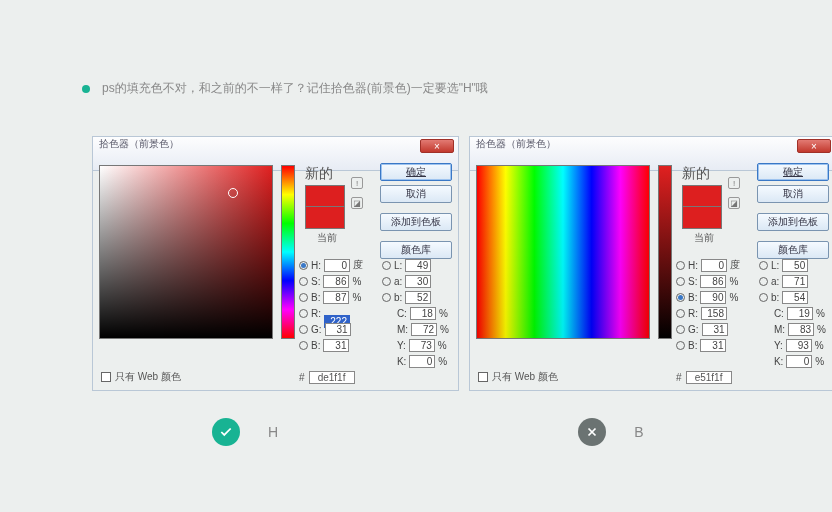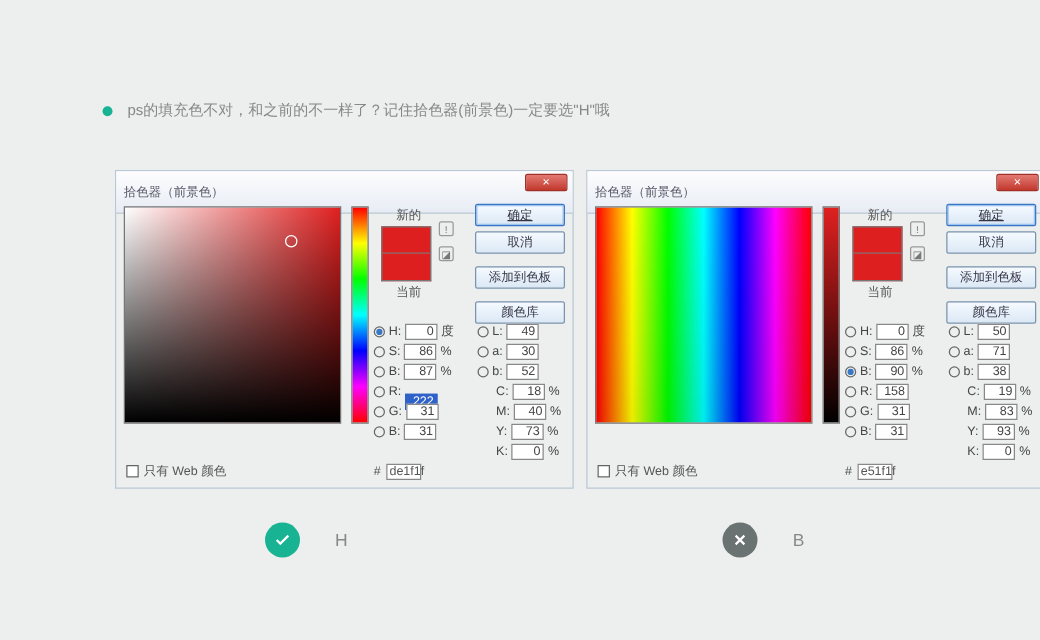--- a/index.html
+++ b/index.html
@@ -30,21 +30,21 @@
   .dlg {
     width: 367px; height: 255px;
     background: #ecefee;
     border: 1px solid #b9c7d6;
     position: relative;
   }
   .titlebar {
     height: 34px;
     background: linear-gradient(#fdfdfe, #e7ecf4);
     border-bottom: 1px solid #b9c7d6;
-    display: flex; align-items: center;
+    display: flex; 
     padding: 0 6px;
     color: #556;
     font-size: 10px;
     position: relative;
   }
   .closebtn {
     position: absolute; right: 4px; top: 2px;
     width: 34px; height: 14px;
     background: linear-gradient(#e27a73, #c2382d);
     border: 1px solid #a03028;
@@ -87,21 +87,21 @@
   .huebar.mode-h {
     background: linear-gradient(to bottom, #ff0000,#ffff00,#00ff00,#00ffff,#0000ff,#ff00ff,#ff0000);
   }
   .huebar.mode-b {
     background: linear-gradient(to bottom, #e02020, #000);
   }
   .swatches {
     position: absolute; top: 6px; left: 212px;
     width: 44px;
   }
-  .sw-label { text-align:center; font-size:10px; color:#555; margin-bottom:2px;}
+  .sw-label { font-size:14px; color:#555; margin-bottom:2px;}
   .sw-box {
     width: 40px; height: 22px;
     border: 1px solid #777; background:#dd1f1f;
   }
   .sw-box.cur { border-top: none; }
   .sw-label2 { text-align:center; font-size:10px; color:#555; margin-top:2px;}
   .sw-icons {
     position:absolute; top:18px; left:258px;
     display:flex; flex-direction:column; gap:8px;
     font-size:10px; color:#777;
@@ -131,21 +131,21 @@
   .lbl{display:inline-block;}
   .inp {
     width:26px;height:13px;border:1px solid #888;background:#fff;
     font-size:10px;text-align:right;padding:0 2px;
   }
   .inp.hi { background:#2f62c9; color:#fff; border-color:#2f62c9;margin-top:16px;}
   .unit { width:12px; font-size:10px;}
   .left-group{width:78px;}
   .right-group{width:72px;display:flex;flex-direction:column;}
   .hexrow{position:absolute;bottom:6px;left:206px;display:flex;align-items:center;gap:4px;font-size:10px;}
-  .hexrow .inp{width:28px;text-align:left;}
+  .hexrow .inp{width:46px;text-align:center;}
   .webrow{position:absolute;bottom:6px;left:8px;font-size:10px;display:flex;align-items:center;gap:4px;color:#555;}
   .cb{width:10px;height:10px;border:1px solid #666;background:#fff;}
 
   .badges {
     position:absolute; top:418px; left:92px;
     display:flex; gap:300px; align-items:center;
   }
   .badge-grp{display:flex;align-items:center;gap:28px;}
   .circ{width:28px;height:28px;border-radius:50%;display:flex;align-items:center;justify-content:center;}
   .ok{background:#18b393;}
@@ -244,21 +244,21 @@
               </div>
             <div class="vrow">
                 <span style="width:12px"></span>
                 <span class="lbl">C:</span>
                 <span class="inp">18</span>
                 <span class="unit">%</span>
               </div>
             <div class="vrow">
                 <span style="width:12px"></span>
                 <span class="lbl">M:</span>
-                <span class="inp">40</span>
+                <span class="inp">72</span>
                 <span class="unit">%</span>
               </div>
             <div class="vrow">
                 <span style="width:12px"></span>
                 <span class="lbl">Y:</span>
                 <span class="inp">73</span>
                 <span class="unit">%</span>
               </div>
             <div class="vrow">
                 <span style="width:12px"></span>
@@ -348,21 +348,21 @@
                 <span class="inp">50</span>
               </div>
             <div class="vrow">
                 <span class="radio"></span>
                 <span class="lbl">a:</span>
                 <span class="inp">71</span>
               </div>
             <div class="vrow">
                 <span class="radio"></span>
                 <span class="lbl">b:</span>
-                <span class="inp">38</span>
+                <span class="inp">54</span>
               </div>
             <div class="vrow">
                 <span style="width:12px"></span>
                 <span class="lbl">C:</span>
                 <span class="inp">19</span>
                 <span class="unit">%</span>
               </div>
             <div class="vrow">
                 <span style="width:12px"></span>
                 <span class="lbl">M:</span>

